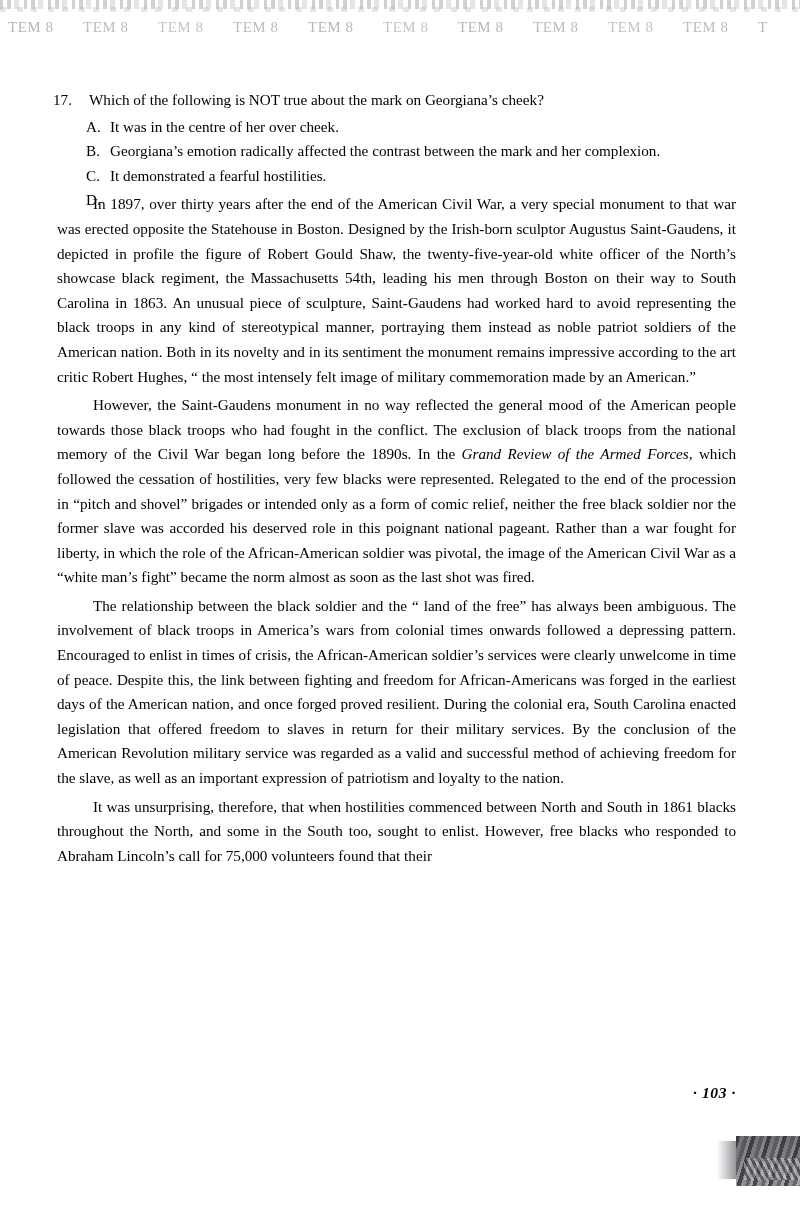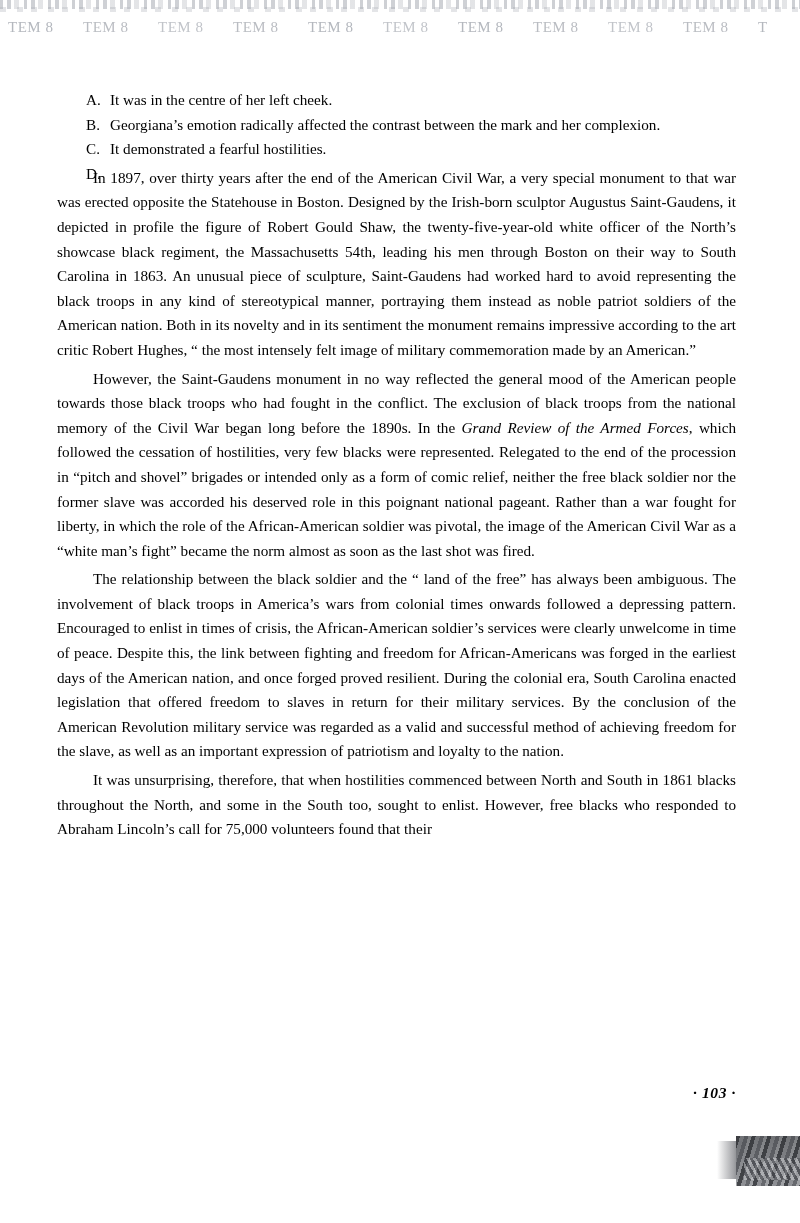--- a/index.html
+++ b/index.html
@@ -185,24 +185,28 @@
 
 <div id="page">
 
   <div class="scan-top-band"></div>
   <div class="scan-top-band2"></div>
 
   <div class="running-head" id="running-head"><span class="rh-item">TEM 8</span><span class="rh-item">TEM 8</span><span class="rh-item">TEM 8</span><span class="rh-item">TEM 8</span><span class="rh-item">TEM 8</span><span class="rh-item">TEM 8</span><span class="rh-item">TEM 8</span><span class="rh-item">TEM 8</span><span class="rh-item">TEM 8</span><span class="rh-item">TEM 8</span><span class="rh-item">T</span></div>
 
   <div class="content">
 
+    <div class="question">
+      <span class="q-num">17.</span>
+      <span class="q-stem">Which of the following is NOT true about the mark on Georgiana’s cheek?</span>
+    </div>
 
     <div class="option">
       <span class="opt-letter">A.</span>
-      <span>It was in the centre of her left cheek.</span>
+      <span>It was in the centre of her over cheek.</span>
     </div>
     <div class="option">
       <span class="opt-letter">B.</span>
       <span>Georgiana’s emotion radically affected the contrast between the mark and her complexion.</span>
     </div>
     <div class="option">
       <span class="opt-letter">C.</span>
       <span>It demonstrated a fearful hostilities.</span>
     </div>
     <div class="option">

